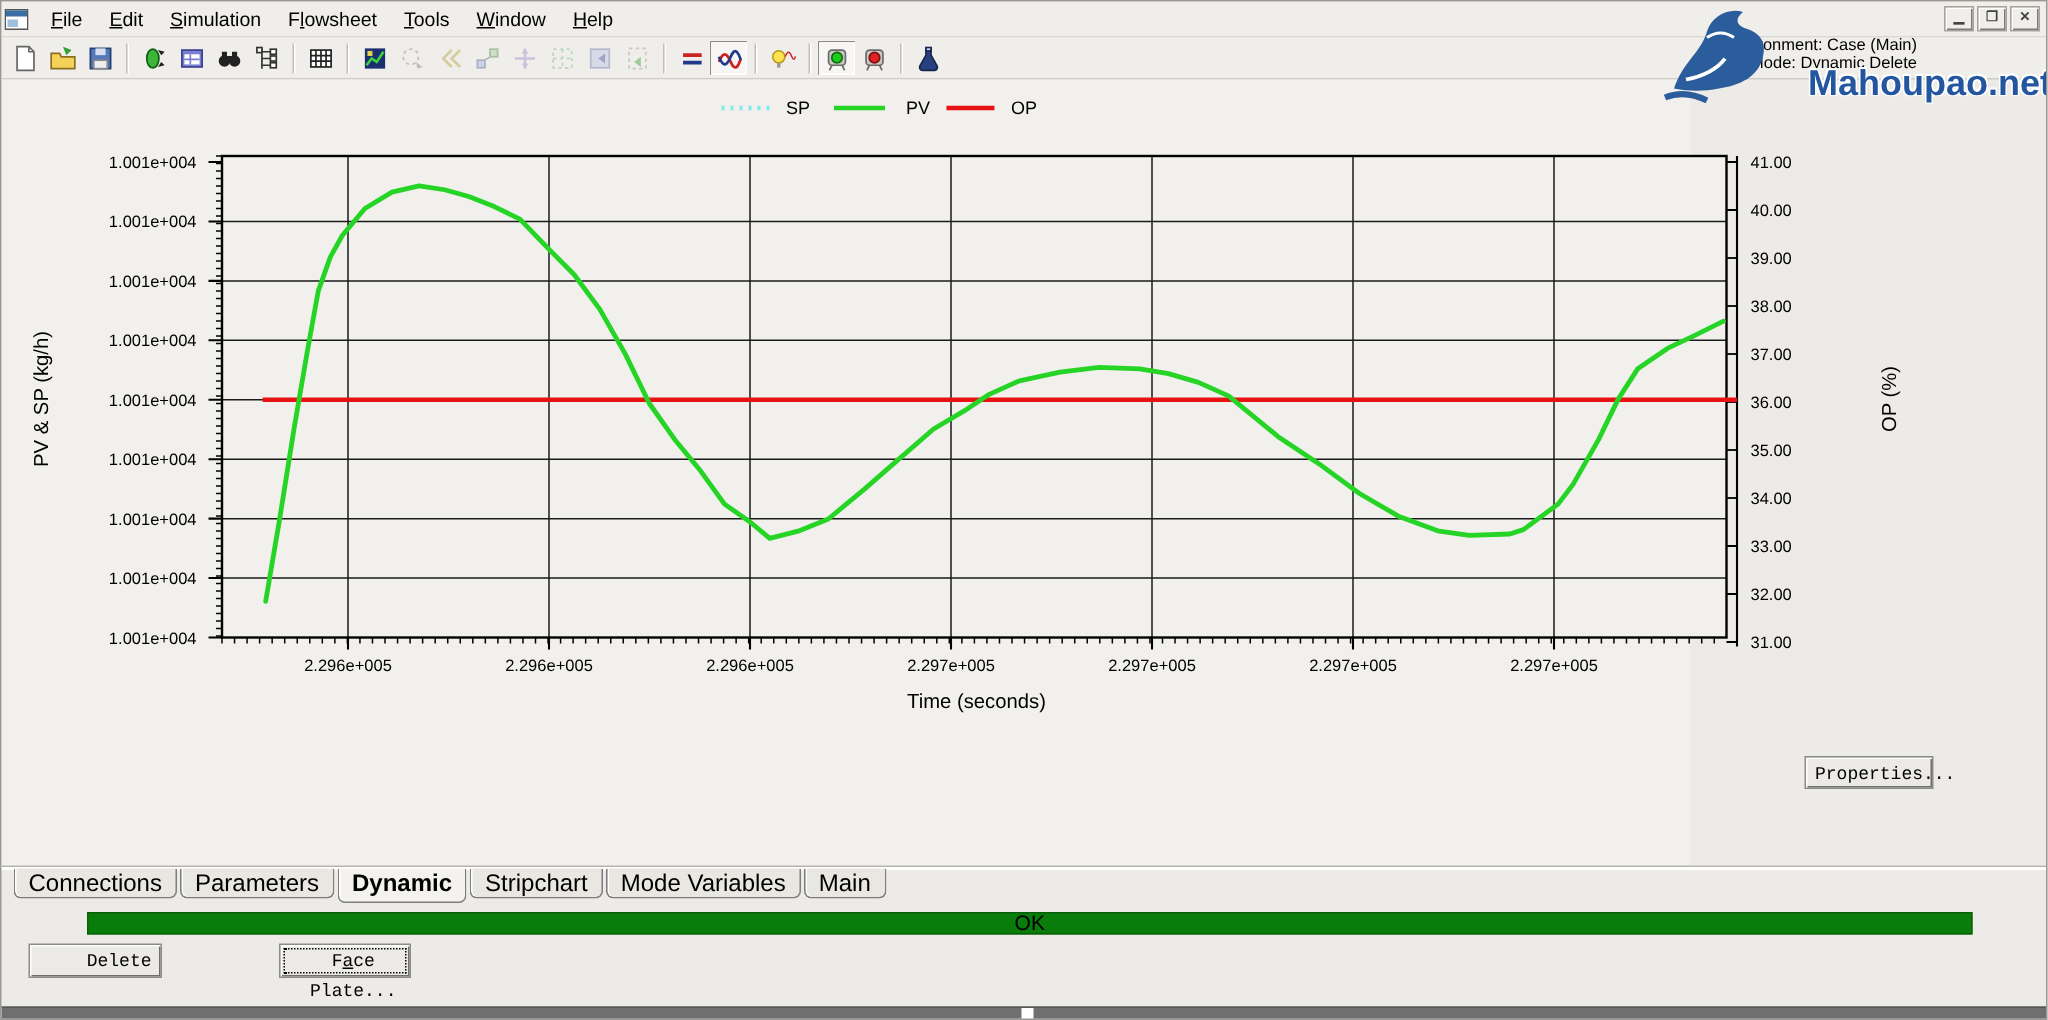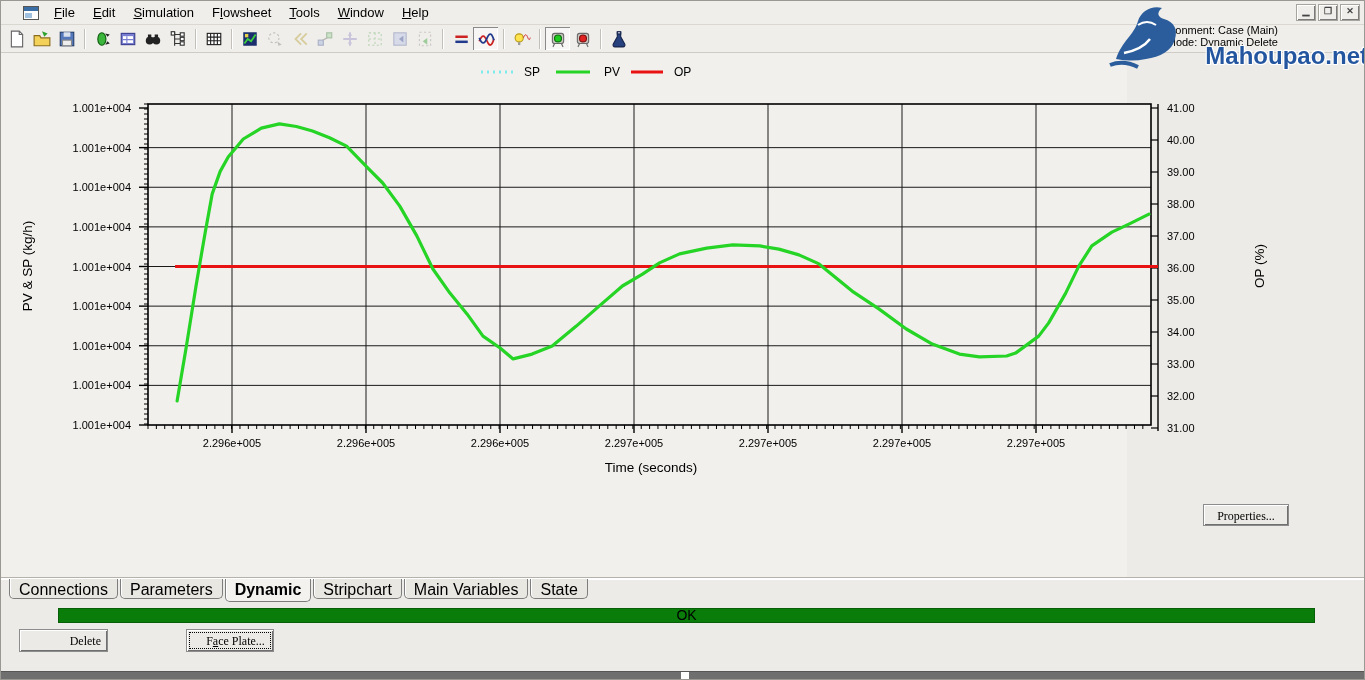--- a/index.html
+++ b/index.html
@@ -3,21 +3,21 @@
 <meta charset="utf-8">
 <style>
   html,body{margin:0;padding:0;}
   body{
     width:1365px;height:680px;position:relative;overflow:hidden;
     background:#edebe7;font-family:"Liberation Sans",sans-serif;color:#000;
     border:1px solid #9a9893;box-sizing:border-box;
   }
   
   .menubar{position:absolute;top:0;left:0;right:0;height:23px;background:#f0eeea;
-    border-bottom:1px solid #dad7d1;display:flex;align-items:center;padding-left:20px;}
+    border-bottom:1px solid #dad7d1;display:flex;align-items:center;padding-left:0;}
   .app-icon{width:16px;height:14px;margin:0 6px 0 2px;}
   .menu-item{font-size:13px;padding:3px 9px;cursor:default;white-space:nowrap;}
   .menu-item u{text-decoration:underline;}
   .win-controls{position:absolute;top:3px;right:4px;display:flex;gap:2px;z-index:5;}
   .win-btn{width:18px;height:15px;background:#efeeeb;border:1px solid #a7a49e;
     box-shadow:inset 1px 1px 0 #fff,inset -1px -1px 0 #7b7b7b;
     font-size:9px;line-height:13px;text-align:center;color:#444;font-weight:bold;}
   
   .toolbar{position:absolute;top:24px;left:0;right:0;height:27px;background:#f0eeea;
     border-bottom:1px solid #cfccc6;display:flex;align-items:center;padding-left:3px;}
@@ -31,21 +31,21 @@
   .watermark{position:absolute;top:0;right:0;width:260px;height:70px;z-index:40;pointer-events:none;}
   .wm-cn{position:absolute;top:2px;right:0;font-size:36px;font-weight:bold;color:#2b5d9c;
     letter-spacing:-2px;white-space:nowrap;opacity:.92;}
   .wm-site{position:absolute;top:41px;right:-4px;font-size:24px;font-weight:bold;color:#2456a0;white-space:nowrap;
     text-shadow:-1px -1px 0 #fff,1px -1px 0 #fff,-1px 1px 0 #fff,1px 1px 0 #fff;}
   .wm-horse{position:absolute;top:0;left:0;}
   
   .view{position:absolute;top:52px;left:0;width:1126px;height:524px;background:#f1f0ed;}
   #chart-svg{position:absolute;top:0;left:0;}
   .props-btn{position:absolute;left:1202px;top:451px;width:86px;height:22px;}
-  .btn3d{background:#eceae6;border:1px solid #8c8c8c;font-size:12px;font-family:Liberation Serif, serif;
+  .btn3d{background:#eceae6;border:1px solid #8c8c8c;font-size:12px;font-family:Liberation Mono, monospace;
     box-shadow:inset 1px 1px 0 #fff,inset -1px -1px 0 #6f6f6f;text-align:center;line-height:20px;cursor:default;}
   
   .pane-edge{position:absolute;top:576px;left:0;width:100%;height:2px;background:#fff;border-top:1px solid #b5b2ac;}
   .tabsrow{position:absolute;top:578px;left:8px;height:24px;display:flex;align-items:flex-start;}
   .tab{font-size:16px;padding:2px 9px 3px;margin-right:2px;background:#e9e7e2;border:1px solid #7d7d7d;border-top:none;
     border-radius:0 0 5px 5px;box-shadow:inset 1px 0 0 #fff;height:14px;cursor:default;white-space:nowrap;}
   .tab.active{font-weight:bold;background:#f3f2ef;height:17px;z-index:2;}
   .statusbar{position:absolute;left:57px;top:607px;width:1255px;height:13px;background:#0a7c0a;
     border:1px solid #076007;font-size:14px;line-height:12px;text-align:center;color:#000;}
   .action-btn{position:absolute;height:23px;}
@@ -521,22 +521,22 @@
     </svg>
   <button class="props-btn btn3d">Properties...</button>
 </div>
 
 <div class="pane-edge"></div>
 <div class="tabsrow" id="tabsrow">
     <div class="tab">Connections</div>
     <div class="tab">Parameters</div>
     <div class="tab active">Dynamic</div>
     <div class="tab">Stripchart</div>
-    <div class="tab">Main Variables</div>
-    <div class="tab">State</div>
+    <div class="tab">Mode Variables</div>
+    <div class="tab">Main</div>
   </div>
 
 <div class="statusbar">
   <span>OK</span>
 </div>
 
 <button class="action-btn btn3d" id="delete-btn">Delete</button>
 <button class="action-btn btn3d" id="faceplate-btn">F<u>a</u>ce Plate...</button>
 
 <div class="bottom-strip">

